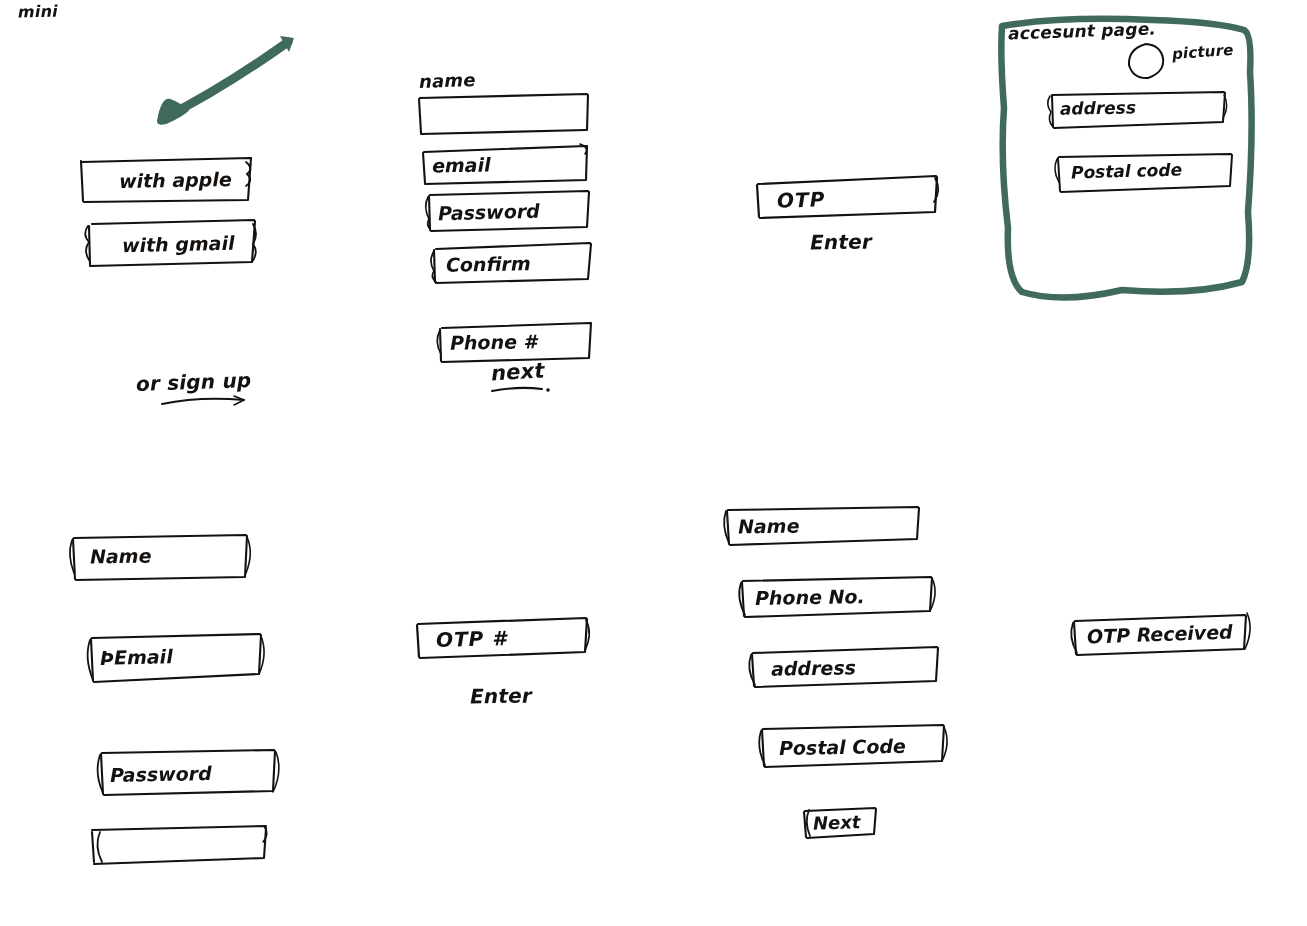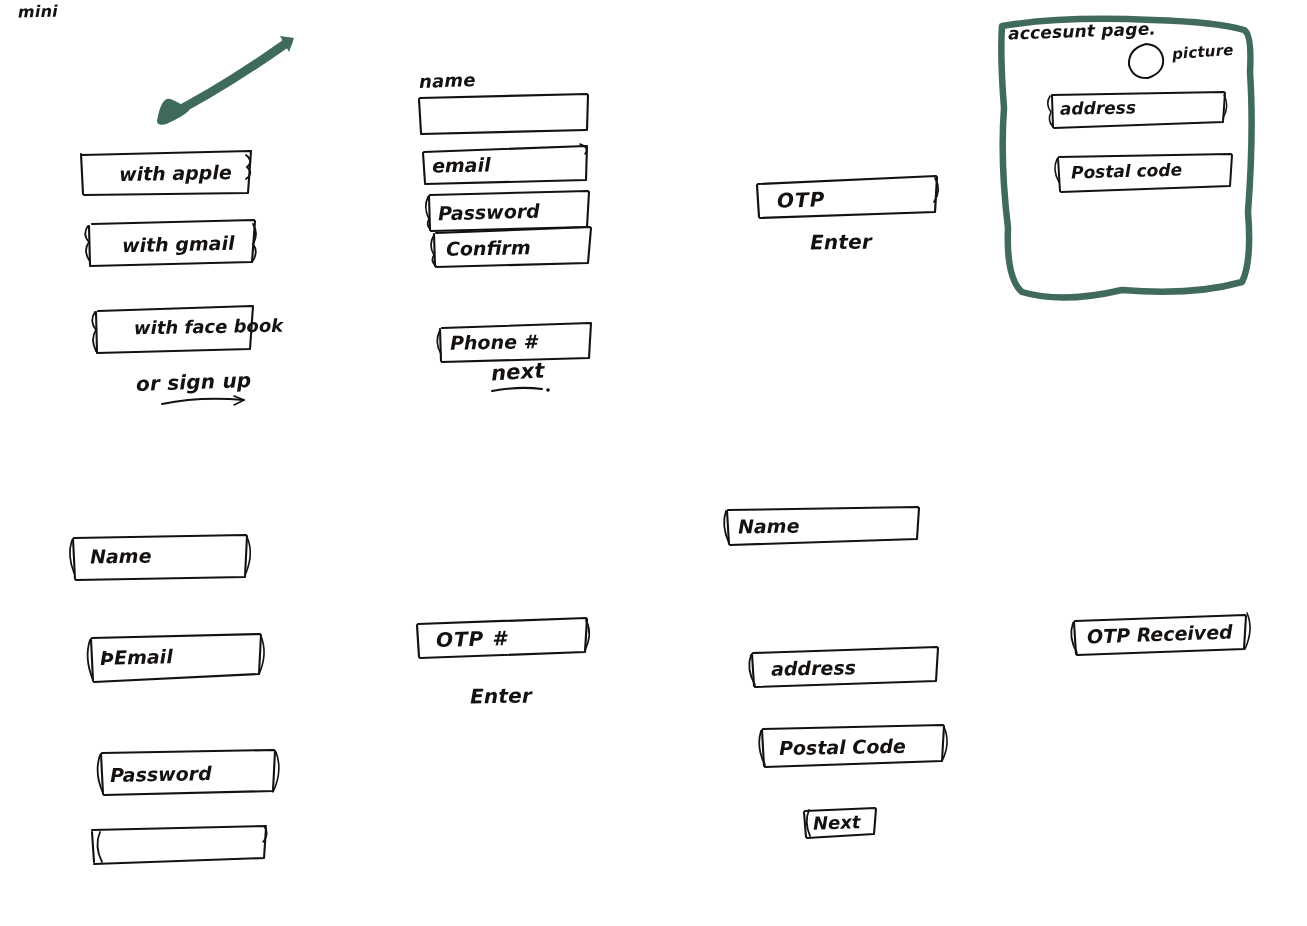--- a/index.html
+++ b/index.html
@@ -73,44 +73,37 @@
   <div class="abs ink hand-label" style="left:18px; top:4px; font-size:16px;">mini</div>
 
   <div class="check-wrap" style="left:148px; top:26px;">
     <svg width="160" height="110" viewBox="0 0 160 110">
       <path d="M10 95 Q14 72 22 74 Q30 77 40 84 Q34 90 18 97 Q10 99 10 95 Z" fill="#3f6a5c" stroke="#3f6a5c" stroke-width="2"></path>
       <path d="M16 92 C 48 76, 92 50, 140 16" fill="none" stroke="#3f6a5c" stroke-width="9" stroke-linecap="round"></path>
       <path d="M132 10 L146 12 L141 26 Z" fill="#3f6a5c"></path>
     </svg>
   </div>
 
-  <div class="box-wrap" style="left:78px; top:147px;">
+  <div class="box-wrap" style="left:78px; top:154px;">
     <svg width="176" height="50" viewBox="0 0 176 50">
       <path d="M4 8 L172 4 M173 4 L170 46 M170 46 L6 48 M5 47 L3 7" fill="none" stroke="#14110f" stroke-width="2.1" stroke-linecap="round"></path>
       <path d="M168 8 Q176 14 169 20 Q176 26 168 32" fill="none" stroke="#14110f" stroke-width="1.8" stroke-linecap="round"></path>
     </svg>
     <span class="box-text" style="left:41px; top:15px; transform:rotate(-1deg);">with apple</span>
   </div>
 
   <div class="box-wrap" style="left:86px; top:218px;">
     <svg width="172" height="52" viewBox="0 0 172 52">
       <path d="M6 6 L168 2 M169 3 L166 44 M166 44 L4 48 M4 47 L3 8" fill="none" stroke="#14110f" stroke-width="2.1" stroke-linecap="round"></path>
       <path d="M2 8 Q-4 16 3 24 Q-3 32 3 42" fill="none" stroke="#14110f" stroke-width="1.8" stroke-linecap="round"></path>
       <path d="M167 6 Q173 16 167 26 Q173 34 166 44" fill="none" stroke="#14110f" stroke-width="1.8" stroke-linecap="round"></path>
     </svg>
     <span class="box-text" style="left:36px; top:15px; transform:rotate(-1.4deg);">with gmail</span>
   </div>
 
-  <div class="box-wrap" style="left:92px; top:303px;">
-    <svg width="166" height="54" viewBox="0 0 166 54">
-      <path d="M6 8 L160 3 M161 3 L158 46 M158 46 L5 50 M5 49 L4 9" fill="none" stroke="#14110f" stroke-width="2.1" stroke-linecap="round"></path>
-      <path d="M3 9 Q-3 18 4 27 Q-2 36 4 48" fill="none" stroke="#14110f" stroke-width="1.8" stroke-linecap="round"></path>
-    </svg>
-    <span class="box-text" style="left:42px; top:13px; font-size:18px; transform:rotate(-1deg);">with face book</span>
-  </div>
 
   <div class="abs ink caption" style="left:136px; top:372px; transform:rotate(-2deg); font-size:20px;">or sign up</div>
   <div class="underline-wrap" style="left:160px; top:394px;">
     <svg width="90" height="14" viewBox="0 0 90 14">
       <path d="M2 10 Q40 2 84 6" fill="none" stroke="#14110f" stroke-width="2" stroke-linecap="round"></path>
       <path d="M84 6 L74 2 M84 6 L74 11" fill="none" stroke="#14110f" stroke-width="1.6" stroke-linecap="round"></path>
     </svg>
   </div>
 
   <div class="abs ink tiny-label" style="left:419px; top:72px; font-size:18px; transform:rotate(-2deg);">name</div>
@@ -130,21 +123,21 @@
   </div>
 
   <div class="box-wrap" style="left:424px; top:189px;">
     <svg width="170" height="48" viewBox="0 0 170 48">
       <path d="M6 6 L164 2 M165 3 L163 38 M163 38 L7 42 M6 41 L5 7" fill="none" stroke="#14110f" stroke-width="2.1" stroke-linecap="round"></path>
       <path d="M4 8 Q-1 18 5 30 Q2 36 6 40" fill="none" stroke="#14110f" stroke-width="1.7" stroke-linecap="round"></path>
     </svg>
     <span class="box-text" style="left:14px; top:12px; transform:rotate(-1.5deg);">Password</span>
   </div>
 
-  <div class="box-wrap" style="left:428px; top:225px;">
+  <div class="box-wrap" style="left:428px; top:241px;">
     <svg width="168" height="48" viewBox="0 0 168 48">
       <path d="M8 8 L162 2 M163 3 L160 38 M160 38 L8 42 M7 41 L6 9" fill="none" stroke="#14110f" stroke-width="2.1" stroke-linecap="round"></path>
       <path d="M6 10 Q0 20 6 30 Q2 36 8 41" fill="none" stroke="#14110f" stroke-width="1.7" stroke-linecap="round"></path>
     </svg>
     <span class="box-text" style="left:18px; top:12px; transform:rotate(-1deg);">Confirm</span>
   </div>
 
   <div class="box-wrap" style="left:434px; top:320px;">
     <svg width="162" height="48" viewBox="0 0 162 48">
       <path d="M8 8 L156 3 M157 3 L155 38 M155 38 L8 42 M7 41 L6 9" fill="none" stroke="#14110f" stroke-width="2.1" stroke-linecap="round"></path>
@@ -250,20 +243,28 @@
   <div class="abs ink caption" style="left:470px; top:686px; transform:rotate(-1deg); font-size:20px;">Enter</div>
 
   <div class="box-wrap" style="left:722px; top:505px;">
     <svg width="206" height="48" viewBox="0 0 206 48">
       <path d="M6 5 L196 2 M197 3 L195 34 M195 34 L8 40 M7 39 L5 6" fill="none" stroke="#14110f" stroke-width="2.1" stroke-linecap="round"></path>
       <path d="M4 6 Q-1 20 7 38" fill="none" stroke="#14110f" stroke-width="1.8" stroke-linecap="round"></path>
     </svg>
     <span class="box-text" style="left:16px; top:10px; transform:rotate(-1deg);">Name</span>
   </div>
 
+  <div class="box-wrap" style="left:737px; top:575px;">
+    <svg width="204" height="50" viewBox="0 0 204 50">
+      <path d="M6 6 L194 2 M195 3 L193 36 M193 36 L8 42 M7 41 L5 7" fill="none" stroke="#14110f" stroke-width="2.1" stroke-linecap="round"></path>
+      <path d="M4 8 Q-1 22 8 40" fill="none" stroke="#14110f" stroke-width="1.8" stroke-linecap="round"></path>
+      <path d="M195 3 Q202 18 193 36" fill="none" stroke="#14110f" stroke-width="1.6" stroke-linecap="round"></path>
+    </svg>
+    <span class="box-text" style="left:18px; top:11px; transform:rotate(-1deg);">Phone No.</span>
+  </div>
 
   <div class="box-wrap" style="left:747px; top:645px;">
     <svg width="200" height="50" viewBox="0 0 200 50">
       <path d="M6 8 L190 2 M191 3 L189 36 M189 36 L8 42 M7 41 L5 9" fill="none" stroke="#14110f" stroke-width="2.1" stroke-linecap="round"></path>
       <path d="M4 10 Q-1 24 8 40" fill="none" stroke="#14110f" stroke-width="1.8" stroke-linecap="round"></path>
     </svg>
     <span class="box-text" style="left:24px; top:12px; transform:rotate(-1deg);">address</span>
   </div>
 
   <div class="box-wrap" style="left:757px; top:723px;">

